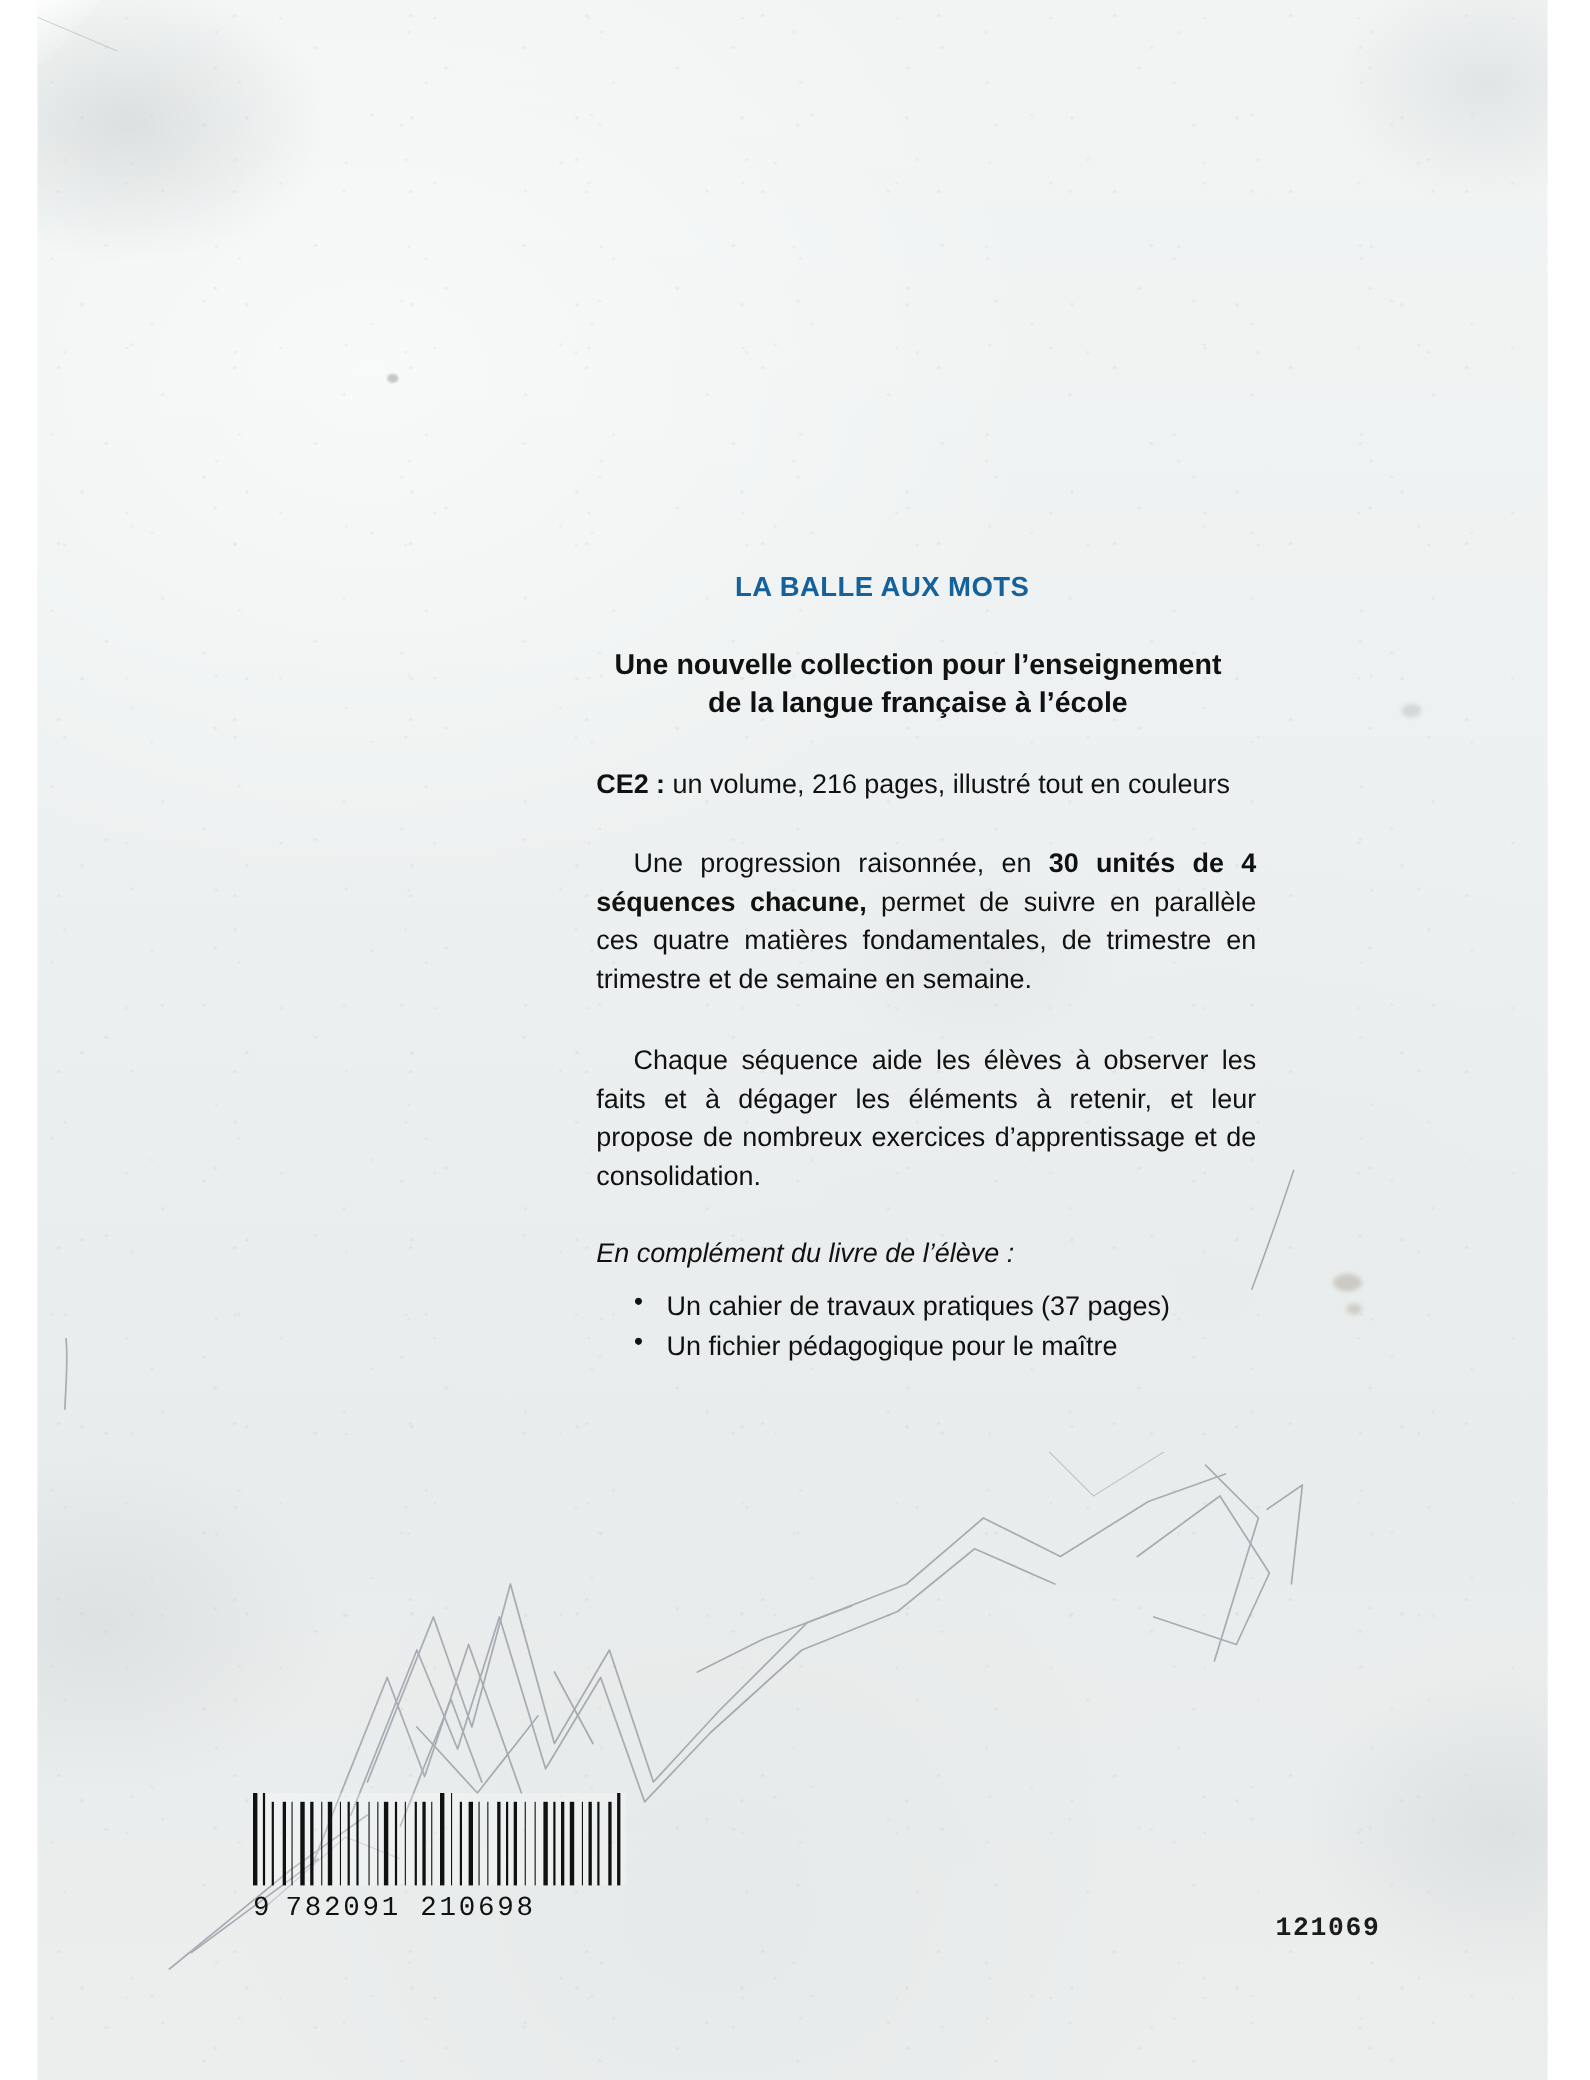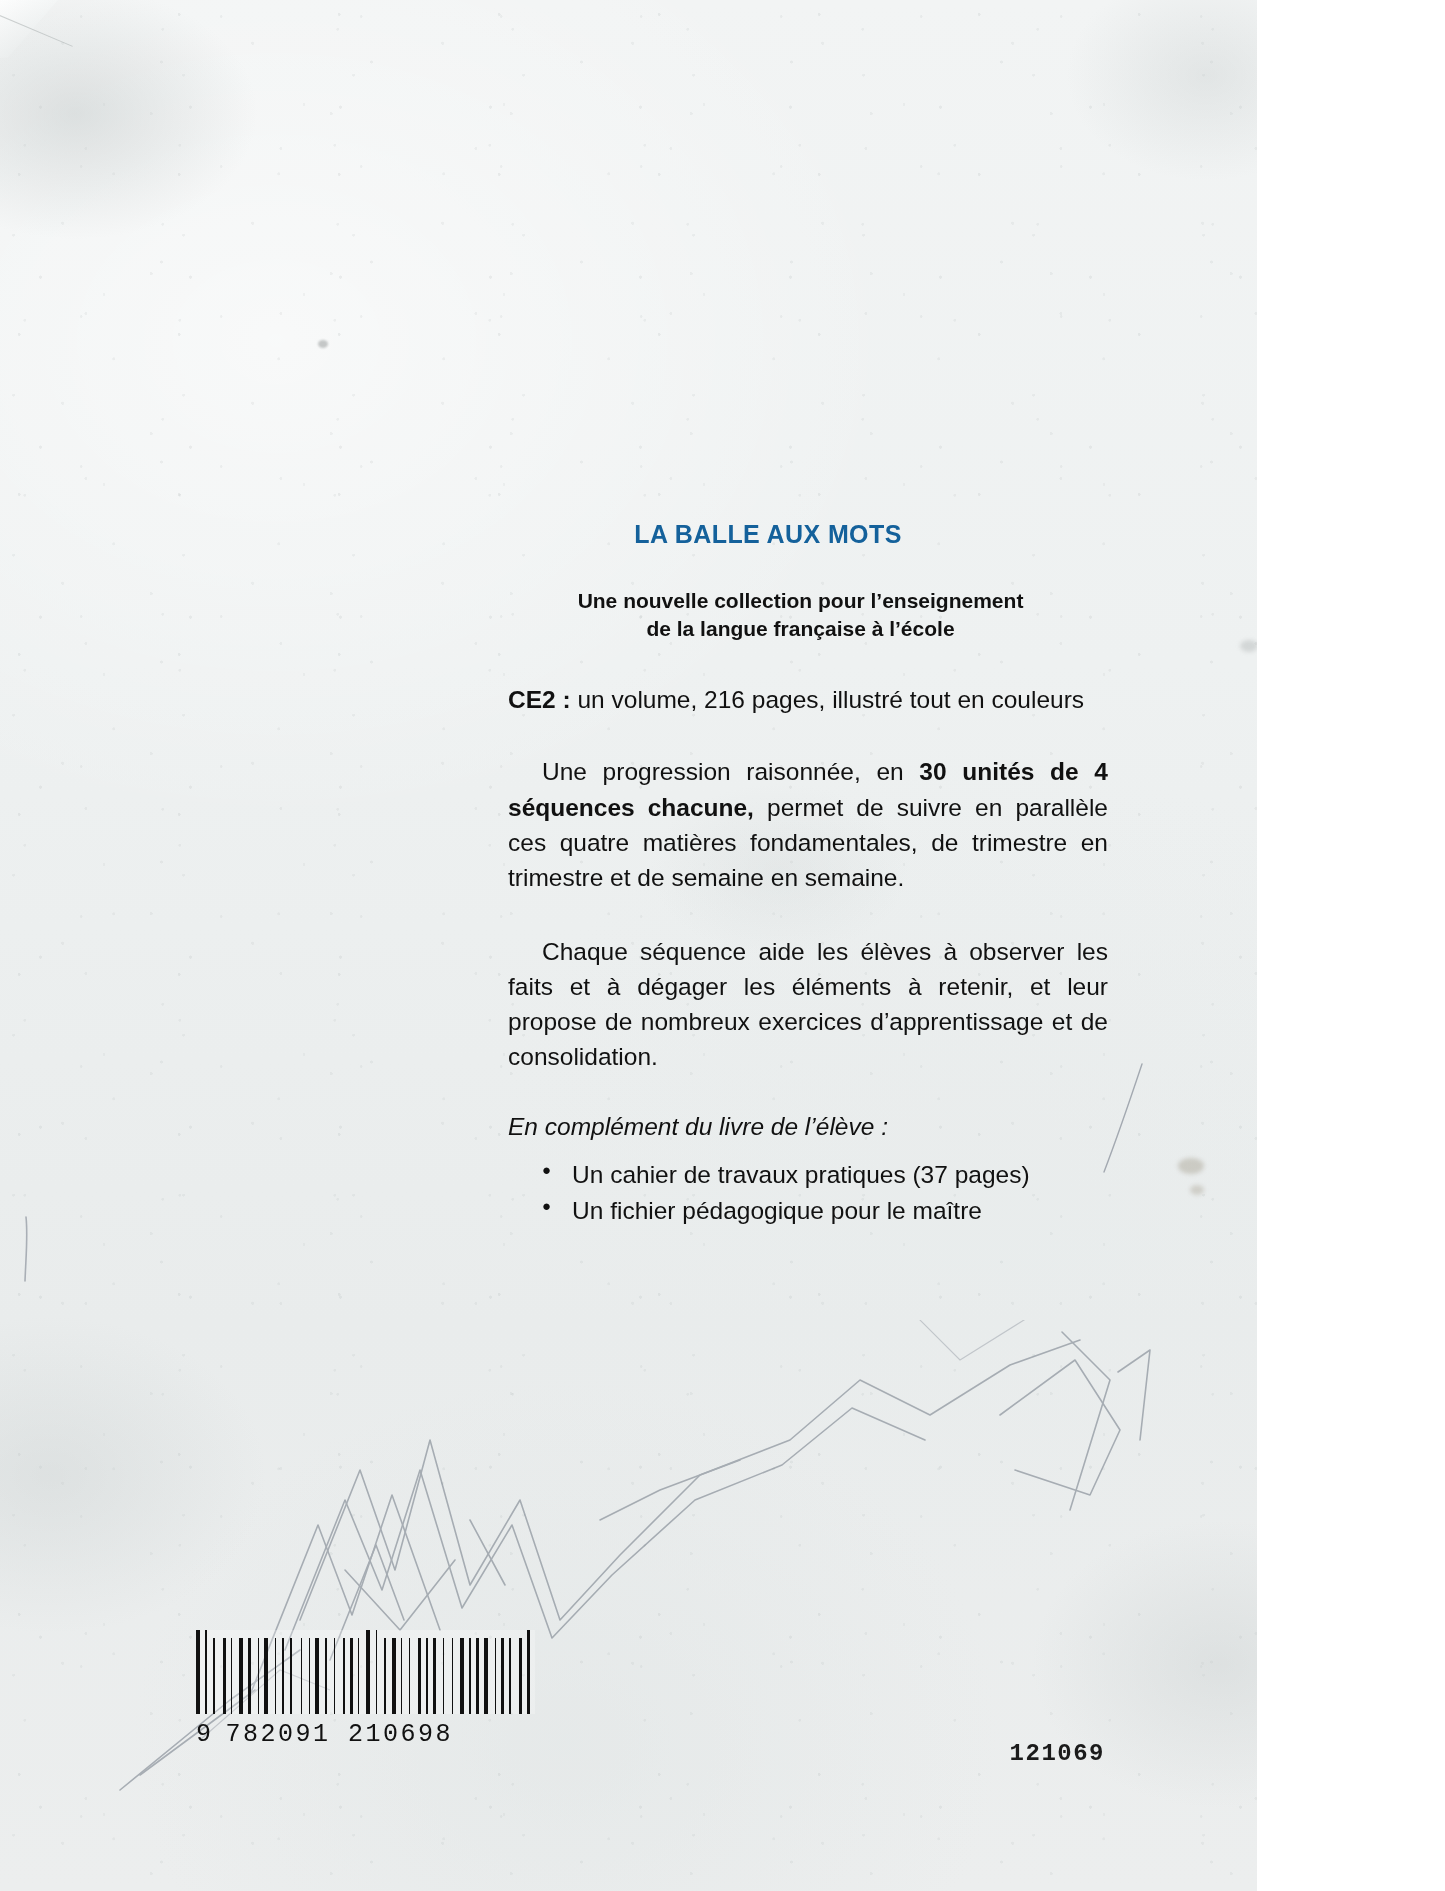--- a/index.html
+++ b/index.html
@@ -10,28 +10,29 @@
   body {
     width: 1445px;
     height: 1891px;
     overflow: hidden;
     font-family: "Liberation Sans", sans-serif;
   }
 
   
   #cover {
     position: relative;
-    width: 1257px;
+    width: 1373px;
     height: 1891px;
     background:
       radial-gradient(ellipse 900px 700px at 22% 18%, rgba(255,255,255,0.55), rgba(255,255,255,0) 70%),
       radial-gradient(ellipse 700px 600px at 78% 62%, rgba(232,236,236,0.6), rgba(255,255,255,0) 70%),
       radial-gradient(ellipse 600px 500px at 45% 92%, rgba(224,229,229,0.5), rgba(255,255,255,0) 72%),
       linear-gradient(180deg, #f2f4f4 0%, #eef1f1 35%, #e9ecec 70%, #eceeee 100%);
     overflow: hidden;
+    margin-left: 34px;
   }
 
   
   #cover::before {
     content: "";
     position: absolute;
     inset: 0;
     background-image:
       radial-gradient(circle at 12% 9%, rgba(150,158,158,0.16) 0 1.2px, rgba(0,0,0,0) 1.6px),
       radial-gradient(circle at 33% 24%, rgba(150,158,158,0.13) 0 1.4px, rgba(0,0,0,0) 1.8px),
@@ -102,21 +103,21 @@
     font-weight: bold;
     font-size: 25px;
     letter-spacing: .4px;
     text-align: center;
     margin: 0 0 38px 0;
     width: 520px;
   }
 
   .subtitle {
     font-weight: bold;
-    font-size: 21px;
+    font-size: 26px;
     line-height: 1.32;
     text-align: center;
     margin: 0 0 44px 0;
     width: 585px;
     color: #111;
   }
 
   .level-line {
     font-size: 24.5px;
     margin: 0 0 40px 0;

